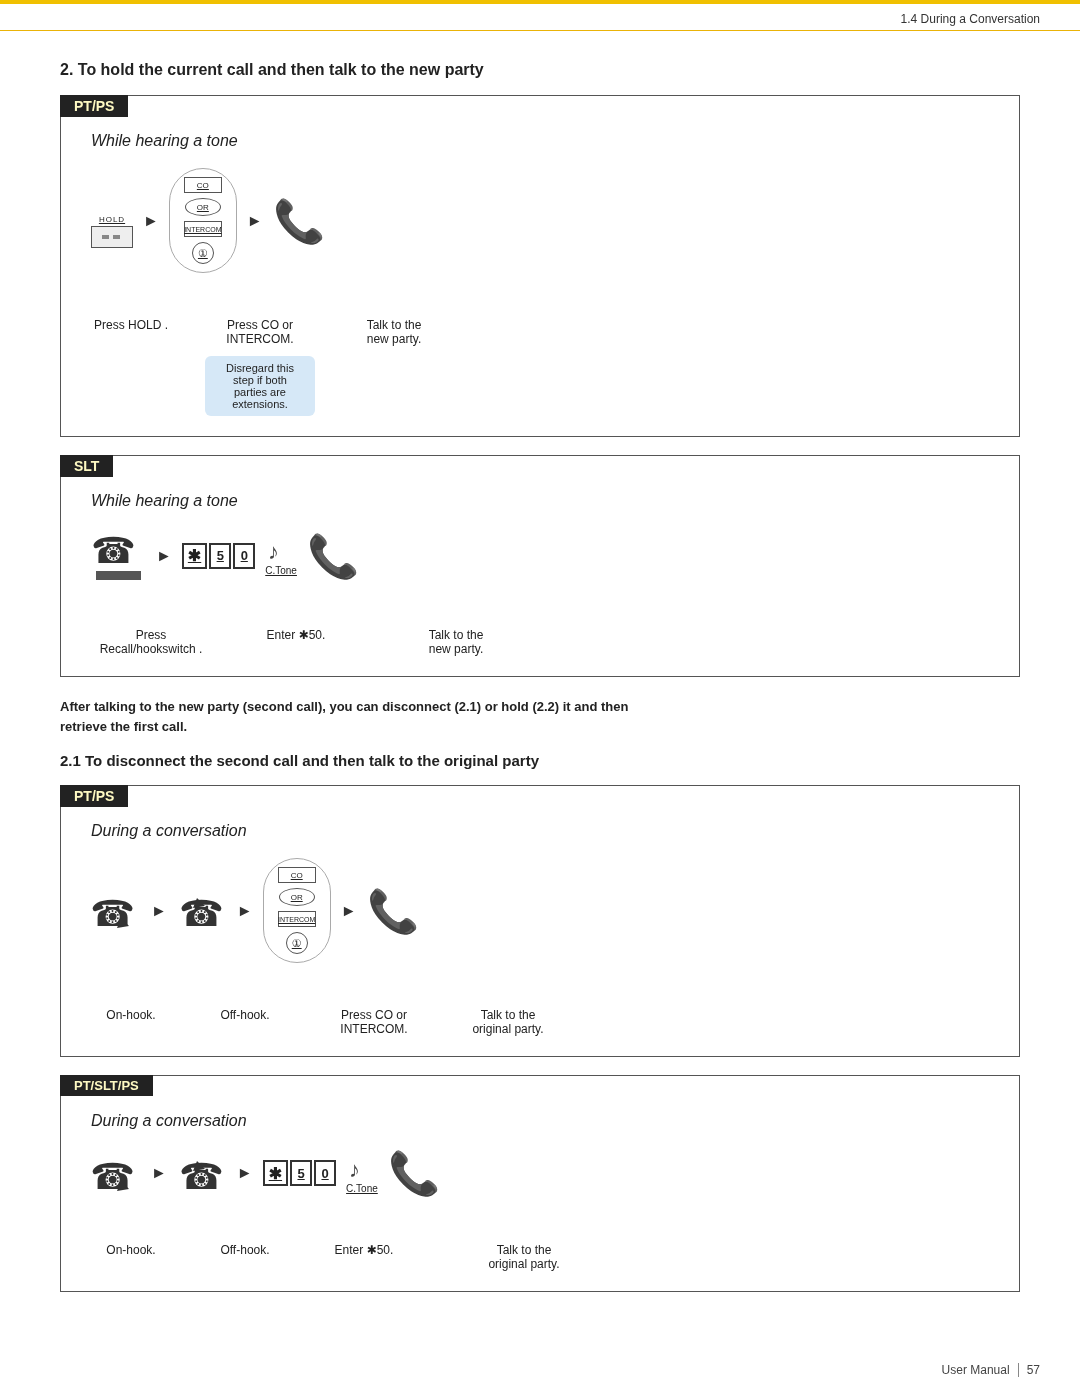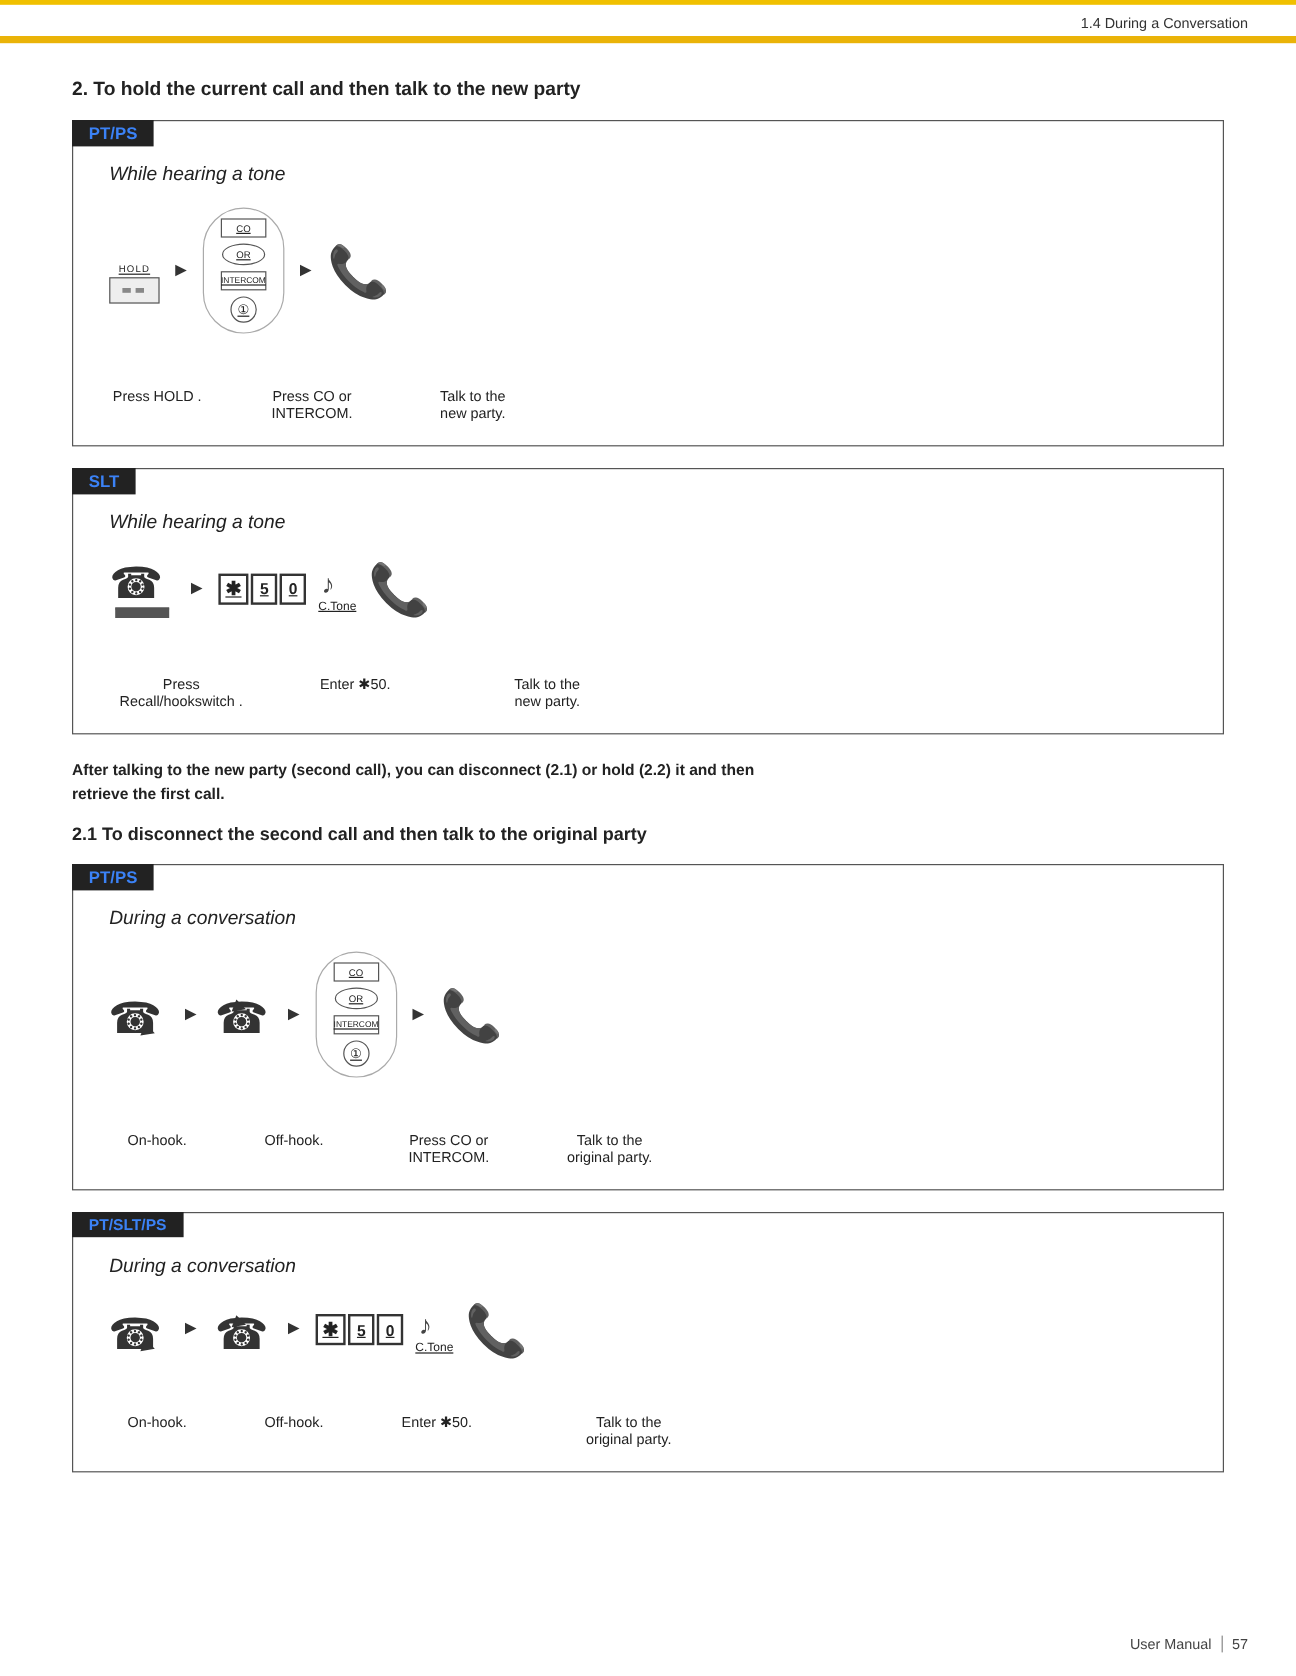--- a/index.html
+++ b/index.html
@@ -18,21 +18,21 @@
       position: absolute;
       top: 0; left: 0; right: 0;
       height: 4px;
       background: #f0c000;
     }
     .header-section {
       text-align: right;
       padding: 12px 40px 4px 40px;
       font-size: 12px;
       color: #333;
-      border-bottom: 6px solid #eab308;
+      border-bottom: 1px solid #eab308;
     }
 
     .page-content {
       padding: 30px 60px 60px 60px;
     }
 
     
     .section-title {
       font-size: 16px;
       font-weight: bold;
@@ -40,21 +40,21 @@
     }
 
     
     .diagram-box {
       border: 1.5px solid #555;
       margin-bottom: 18px;
       position: relative;
     }
     .diagram-label {
       background: #222;
-      color: #3b82f6;
+      color: #fef9c3;
       font-size: 14px;
       font-weight: bold;
       display: inline-block;
       padding: 3px 14px;
       position: absolute;
       top: -1px;
       left: -1px;
     }
     .diagram-inner {
       padding: 36px 30px 20px 30px;
@@ -299,20 +299,26 @@
 
       <div class="caption-row">
         <div style="width:80px;">
           <div class="caption">Press HOLD .</div>
         </div>
         <div style="width:14px;"></div>
         <div style="width:110px; position:relative;">
           <div class="caption" style="white-space:pre-line;">Press CO or
 INTERCOM.</div>
 
+          <div style="margin-top:6px;">
+            <div class="callout-bubble">
+              <span style="white-space:pre-line;font-size:11px;">Disregard this step if both
+parties are extensions.</span>
+            </div>
+          </div>
         </div>
         <div style="width:14px;"></div>
         <div style="width:90px;">
           <div class="caption" style="white-space:pre-line;">Talk to the
 new party.</div>
         </div>
       </div>
     </div>
   </div>
 

